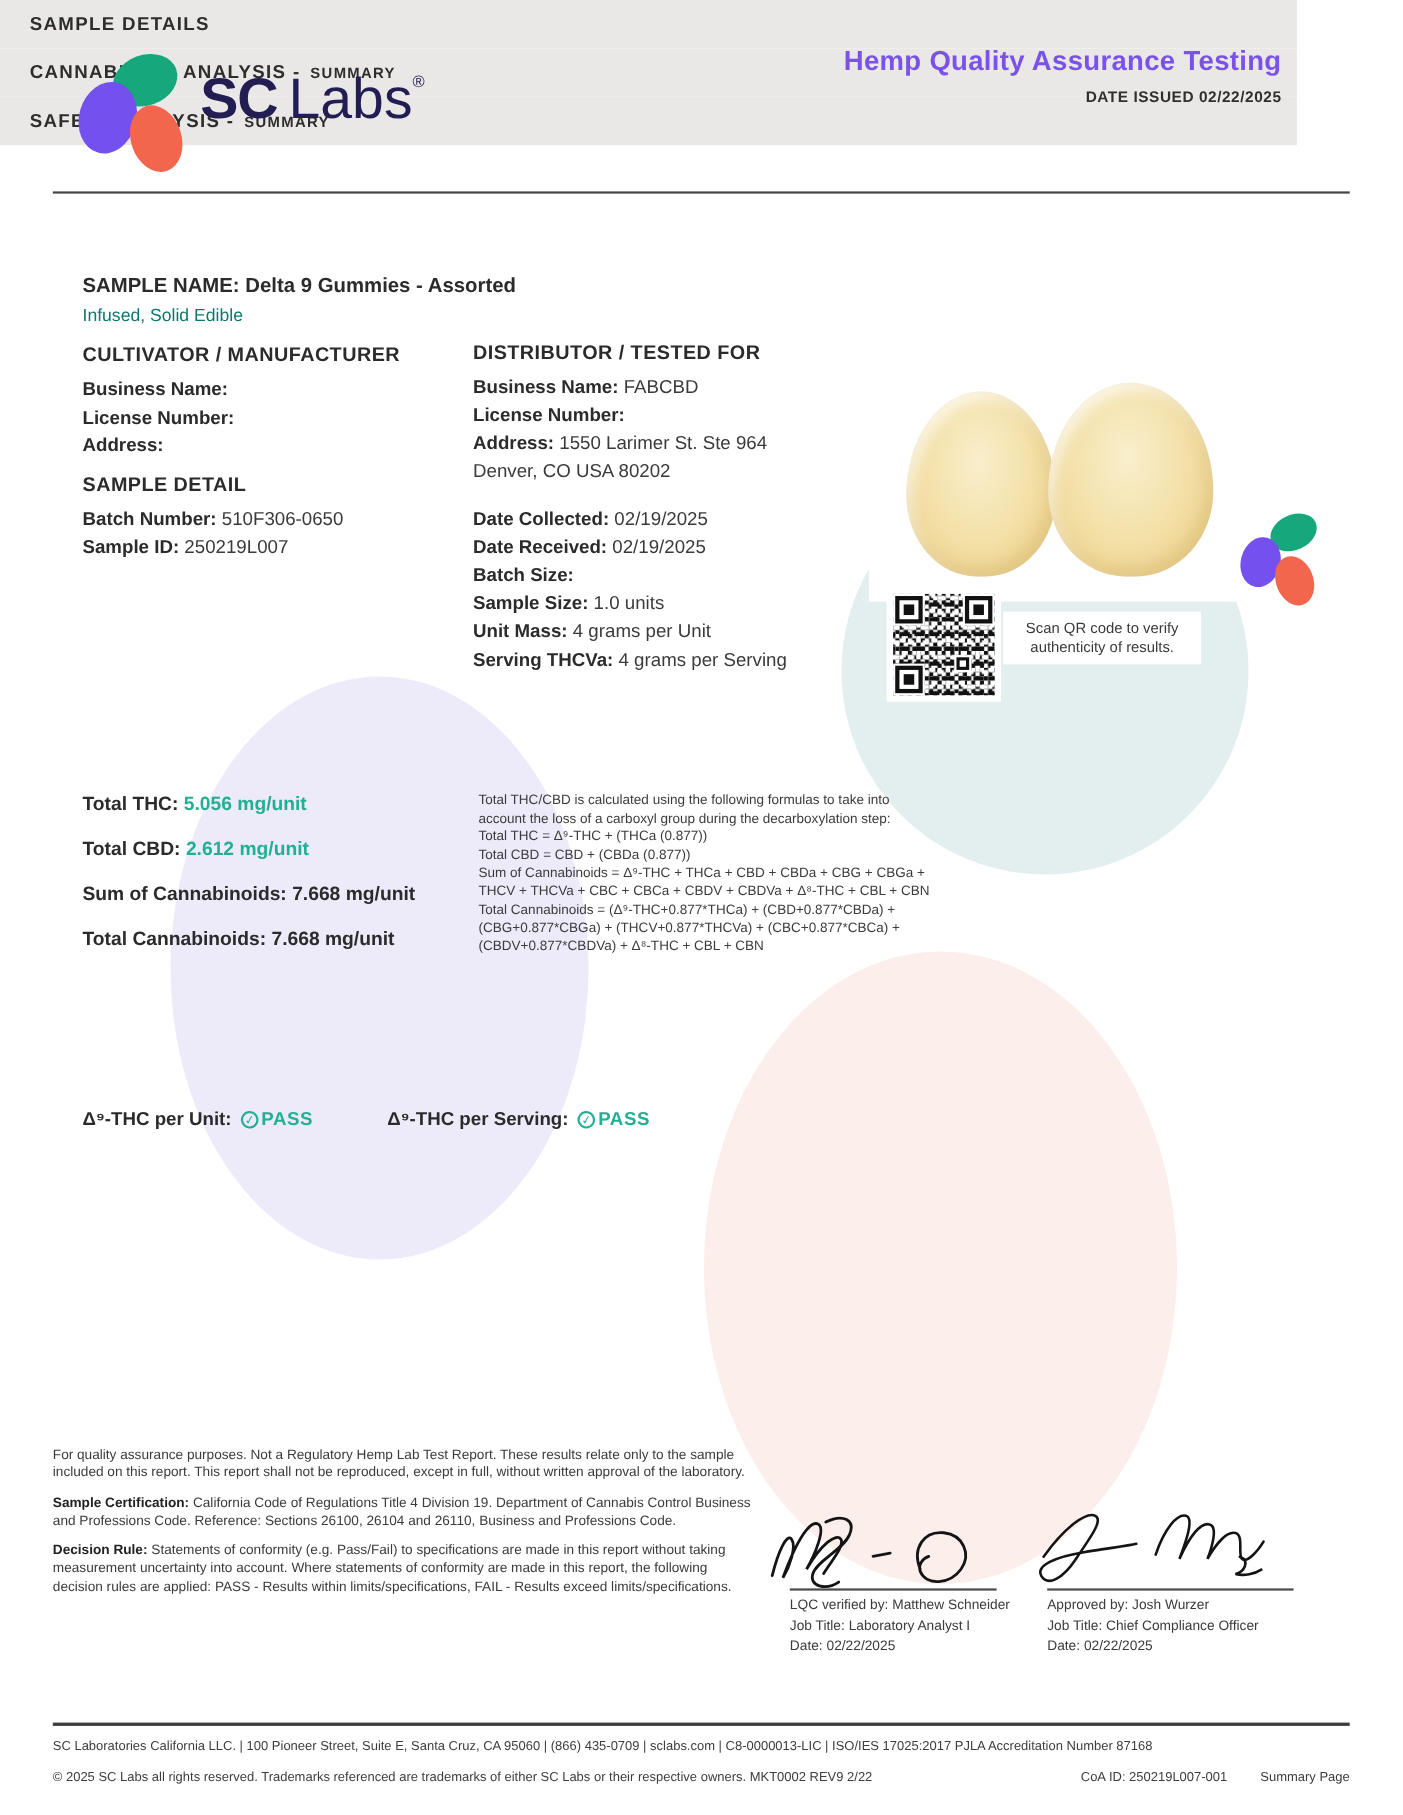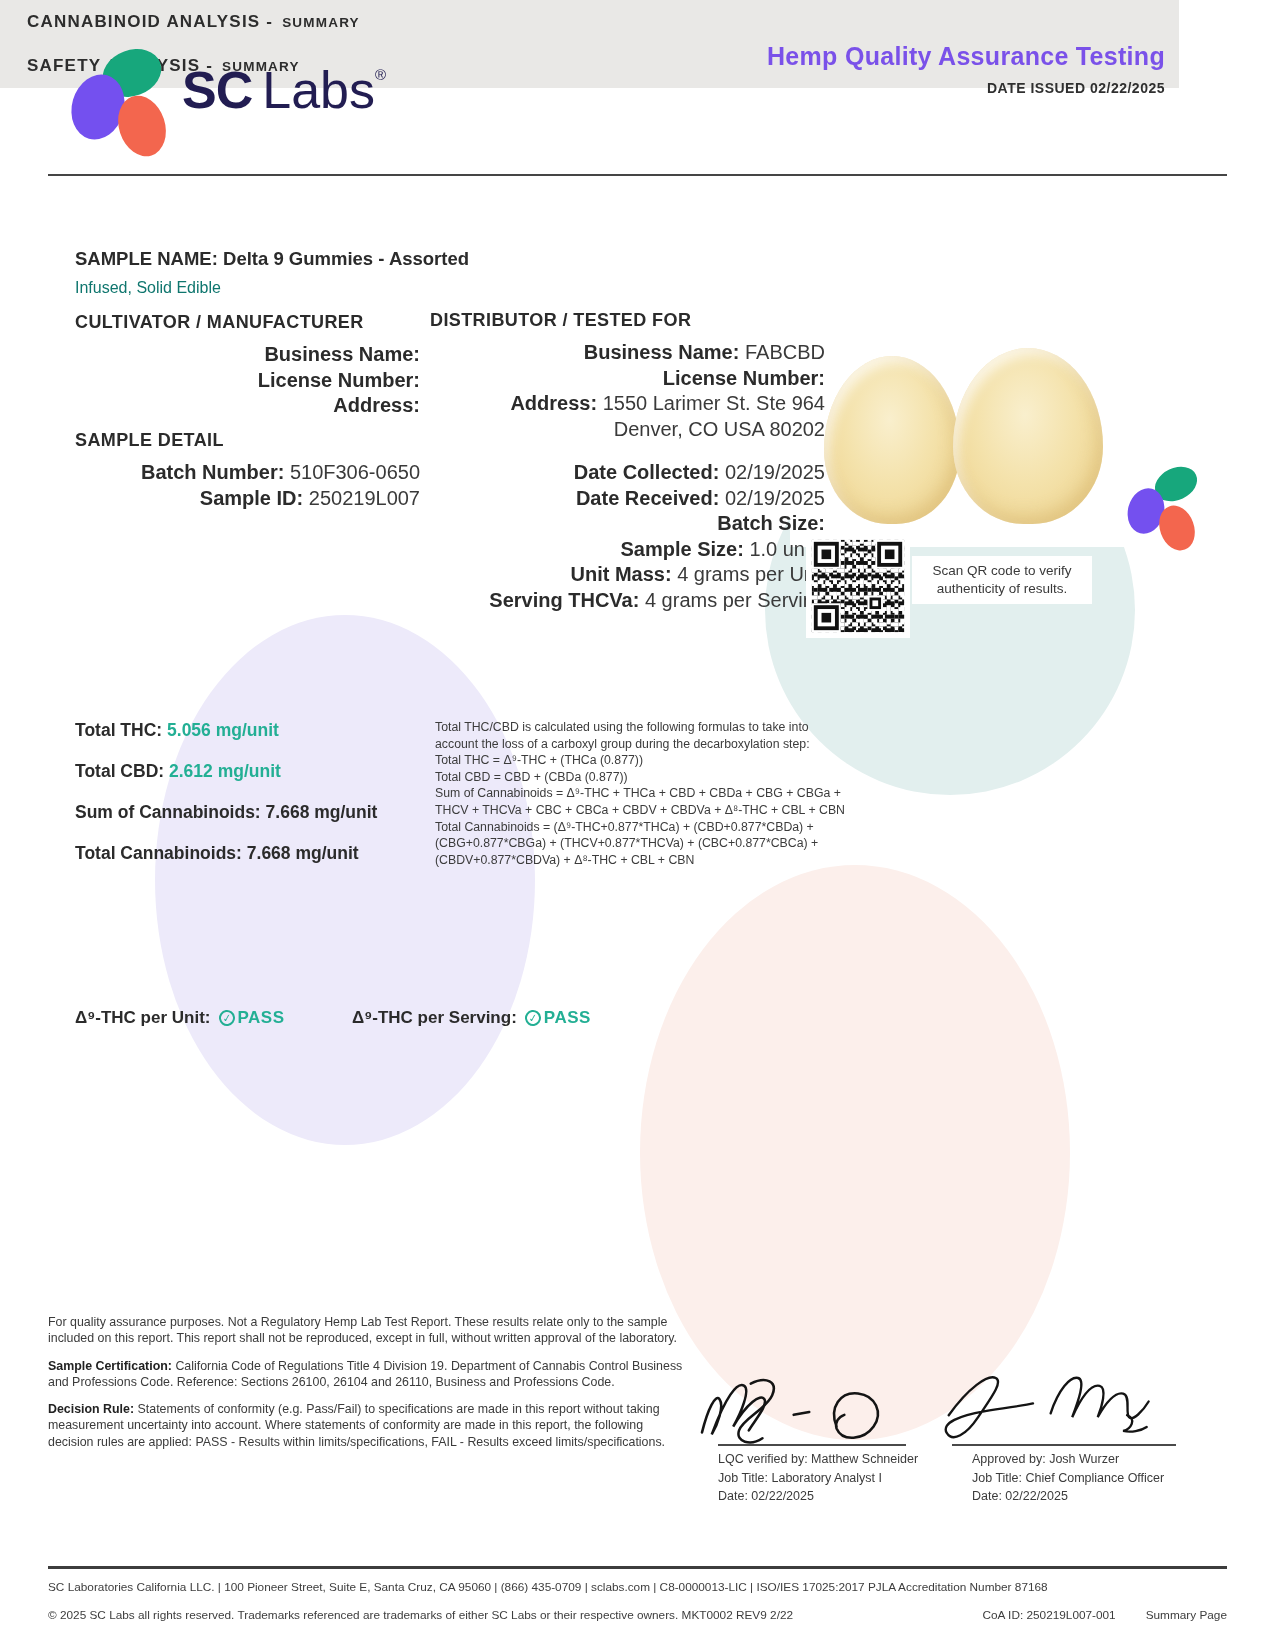--- a/index.html
+++ b/index.html
@@ -47,21 +47,21 @@
   
   .sample-name-block { left: 75px; top: 248px; z-index: 2; }
   .sample-name { font-size: 18.5px; font-weight: 700; color: #2b2b2b; }
   .sample-type { font-size: 16px; color: #0f766e; margin-top: 9px; }
 
   .col { z-index: 2; }
   .col-left  { left: 75px;  top: 312px; width: 345px; }
   .col-right { left: 430px; top: 310px; width: 395px; }
   .col-heading { font-size: 18px; font-weight: 700; letter-spacing: .4px; color: #2b2b2b; margin-bottom: 13px; }
   .col-heading.mt { margin-top: 17px; }
-  .kv { font-size: 20px; color: #3a3a3a; margin-bottom: 9.5px; line-height: 16px; text-align: right; }
+  .kv { font-size: 17px; color: #3a3a3a; margin-bottom: 9.5px; line-height: 16px; }
   .kv b { color: #2b2b2b; }
   .kv-gap { height: 18px; }
 
   
   .photo-rect { left: 790px; top: 335px; width: 405px; height: 212px; background: #fff; z-index: 1; }
   .gummy { position: absolute; z-index: 2;
            border-radius: 50% 50% 47% 47% / 56% 56% 44% 44%;
            background: radial-gradient(ellipse at 48% 38%, #f9efcd 0%, #f4e2ab 45%, #f0d999 72%, #ecd28c 100%);
            box-shadow: inset -5px -8px 16px rgba(208,172,100,.45), inset 5px 7px 12px rgba(255,255,255,.75); }
   .gummy1 { left: 824px; top: 356px; width: 136px; height: 168px; }
@@ -101,21 +101,21 @@
 
   
   .sig-svg { position: absolute; z-index: 2; }
   .sig1 { left: 692px; top: 1370px; }
   .sig2 { left: 935px; top: 1360px; }
   .sig-line { position: absolute; border-top: 2px solid #4a4a4a; z-index: 2; }
   .sig-line-1 { left: 718px; top: 1444px; width: 188px; }
   .sig-line-2 { left: 952px; top: 1444px; width: 224px; }
   .sig-text { position: absolute; z-index: 3; font-size: 12.5px; line-height: 18.5px; color: #3b3b3b; }
   .sig-text-1 { left: 718px; top: 1450px; }
-  .sig-text-2 { left: 952px; top: 1450px; margin-left: 20px; }
+  .sig-text-2 { left: 952px; top: 1450px; }
 
   
   .footer-line1 { left: 48px; top: 1580px; width: 1179px; z-index: 2;
                   font-size: 11.8px; color: #3d3d3d; white-space: nowrap; }
   .footer-line2 { left: 48px; top: 1608px; width: 1179px; z-index: 2; display: flex;
                   font-size: 11.8px; color: #3d3d3d; white-space: nowrap; }
   .coa { margin-left: auto; }
   .pagelabel { margin-left: 30px; }
 </style>
 </head>
@@ -134,20 +134,23 @@
   </div>
   <div class="abs logo-text"><span class="logo-sc">SC</span><span class="logo-labs">Labs</span><span class="logo-reg">®</span></div>
 
   <div class="abs header-right">
     <div class="program">Hemp Quality Assurance Testing</div>
     <div class="date-issued">DATE ISSUED 02/22/2025</div>
   </div>
 
   <div class="abs top-rule"></div>
 
+  <div class="bar bar1">
+    <span class="bar-title">SAMPLE DETAILS</span>
+  </div>
 
   <div class="abs sample-name-block">
     <div class="sample-name"><span>SAMPLE NAME:</span> <span>Delta 9 Gummies - Assorted</span></div>
     <div class="sample-type">Infused, Solid Edible</div>
   </div>
 
   <div class="abs col col-left">
     <div class="col-heading">CULTIVATOR / MANUFACTURER</div>
     <div class="kv"><b>Business Name:</b> <span></span></div>
     <div class="kv"><b>License Number:</b> <span></span></div>

